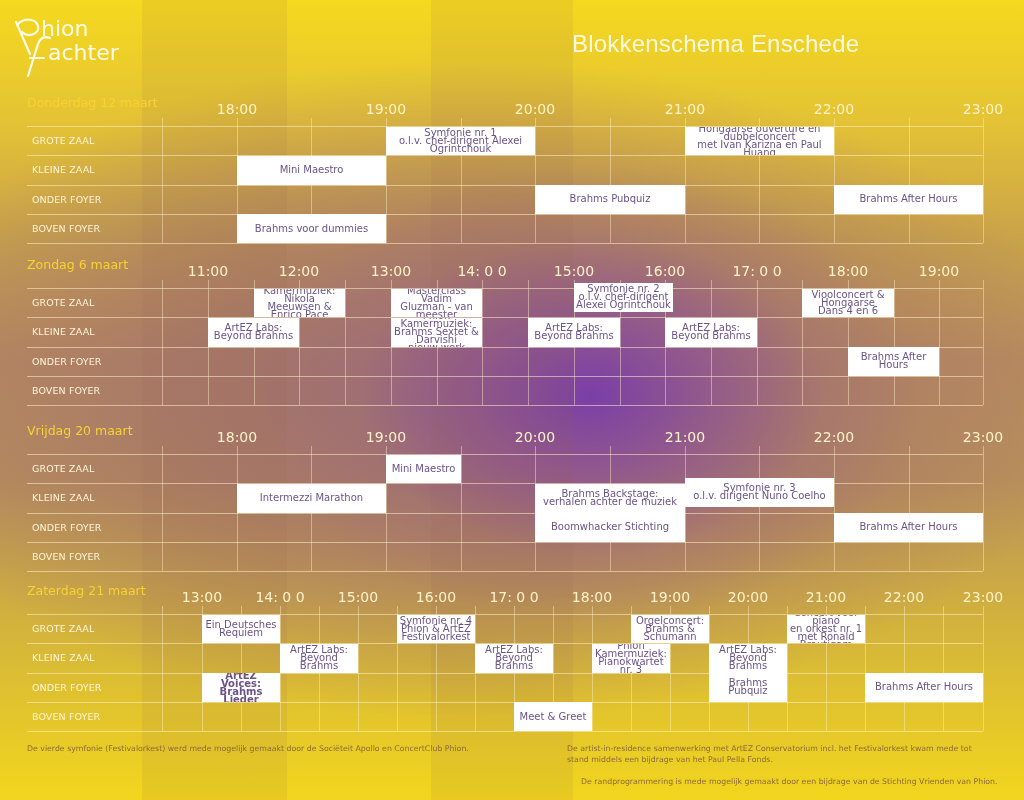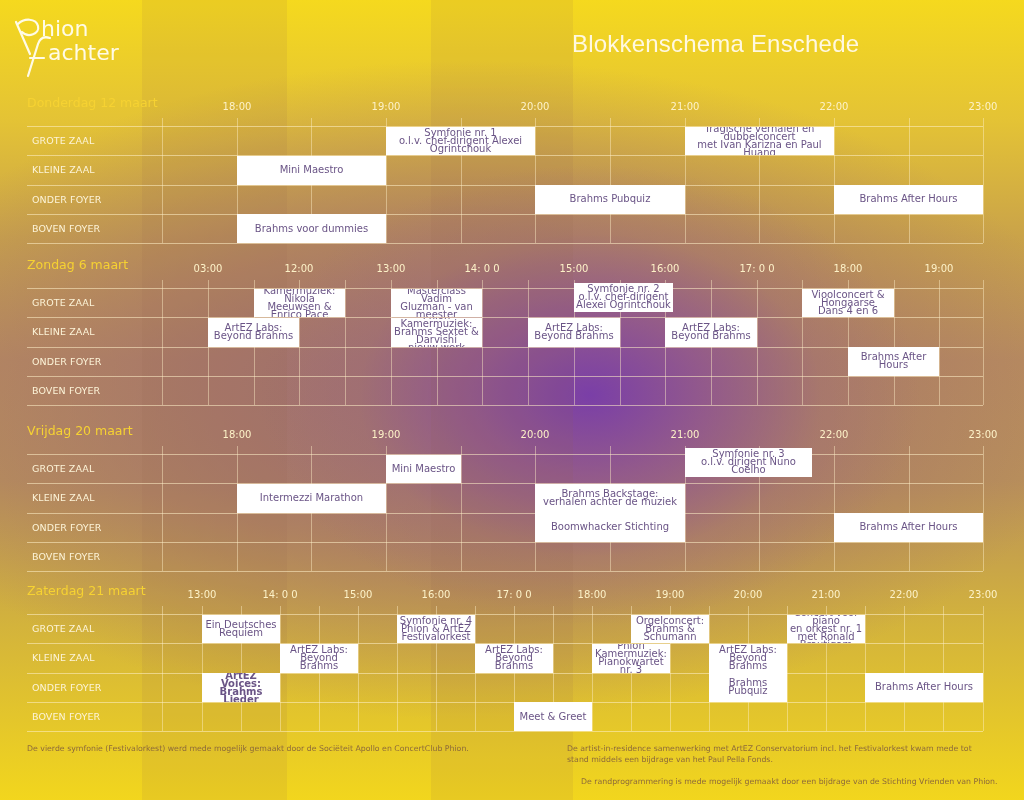--- a/index.html
+++ b/index.html
@@ -19,21 +19,21 @@
   .logo { position:absolute; left:14px; top:14px; width:130px; height:70px; }
   .title {
     position:absolute; left:572px; top:30px; font-size:24px; color:#fff8e0;
     font-family:"Liberation Sans", sans-serif; letter-spacing:0.2px;
   }
   .day-label {
     position:absolute; left:27px; font-size:12.5px; color:#f6d232;
     font-family:"DejaVu Sans", sans-serif;
   }
   .time-label {
-    position:absolute; font-size:10px; color:#fdf2c8;
+    position:absolute; font-size:14px; color:#fdf2c8;
     transform:translateX(-50%); white-space:nowrap;
   }
   .hline { position:absolute; height:1px; background:rgba(255,240,200,0.55); }
   .vline { position:absolute; width:1px; background:rgba(255,240,200,0.45); }
   .room {
     position:absolute; left:32px; font-size:9.5px; color:#fdf4d8;
     height:29px; line-height:29px; letter-spacing:0.1px;
   }
   .event {
     position:absolute; background:#ffffff; color:#6a5486;
@@ -89,28 +89,28 @@
     <div class="vline" style="left: 759px; top: 118px; height: 125.2px;"></div>
     <div class="vline" style="left: 834px; top: 118px; height: 125.2px;"></div>
     <div class="vline" style="left: 909px; top: 118px; height: 125.2px;"></div>
     <div class="vline" style="left: 983px; top: 118px; height: 125.2px;"></div>
     <div class="room" style="top: 126px;">GROTE ZAAL</div>
     <div class="room" style="top: 155.3px;">KLEINE ZAAL</div>
     <div class="room" style="top: 184.6px;">ONDER FOYER</div>
     <div class="room" style="top: 213.9px;">BOVEN FOYER</div>
     <div class="event" style="left: 386px; width: 149px; top: 126.5px; height: 28.8px;">Symfonie nr. 1
 o.l.v. chef-dirigent Alexei Ogrintchouk</div>
-    <div class="event" style="left: 685px; width: 149px; top: 126.5px; height: 28.8px;">Tragische verhalen en dubbelconcert
+    <div class="event" style="left: 685px; width: 149px; top: 126.5px; height: 28.8px;">Hongaarse ouverture en dubbelconcert
 met Ivan Karizna en Paul Huang</div>
     <div class="event" style="left: 237px; width: 149px; top: 155.8px; height: 28.8px;">Mini Maestro</div>
     <div class="event" style="left: 535px; width: 150px; top: 185.1px; height: 28.8px;">Brahms Pubquiz</div>
     <div class="event" style="left: 834px; width: 149px; top: 185.1px; height: 28.8px;">Brahms After Hours</div>
     <div class="event" style="left: 237px; width: 149px; top: 214.4px; height: 28.8px;">Brahms voor dummies</div>
     <div class="day-label" style="top: 257px;">Zondag 6 maart</div>
-    <div class="time-label" style="left: 208px; top: 263px;">03:00</div>
+    <div class="time-label" style="left: 208px; top: 263px;">11:00</div>
     <div class="time-label" style="left: 299px; top: 263px;">12:00</div>
     <div class="time-label" style="left: 391px; top: 263px;">13:00</div>
     <div class="time-label" style="left: 482px; top: 263px;">14: 0 0</div>
     <div class="time-label" style="left: 574px; top: 263px;">15:00</div>
     <div class="time-label" style="left: 665px; top: 263px;">16:00</div>
     <div class="time-label" style="left: 757px; top: 263px;">17: 0 0</div>
     <div class="time-label" style="left: 848px; top: 263px;">18:00</div>
     <div class="time-label" style="left: 939px; top: 263px;">19:00</div>
     <div class="hline" style="left: 27px; width: 956px; top: 288px;"></div>
     <div class="hline" style="left: 27px; width: 956px; top: 317.3px;"></div>
@@ -182,21 +182,21 @@
     <div class="vline" style="left: 685px; top: 446px; height: 125.2px;"></div>
     <div class="vline" style="left: 759px; top: 446px; height: 125.2px;"></div>
     <div class="vline" style="left: 834px; top: 446px; height: 125.2px;"></div>
     <div class="vline" style="left: 909px; top: 446px; height: 125.2px;"></div>
     <div class="vline" style="left: 983px; top: 446px; height: 125.2px;"></div>
     <div class="room" style="top: 454px;">GROTE ZAAL</div>
     <div class="room" style="top: 483.3px;">KLEINE ZAAL</div>
     <div class="room" style="top: 512.6px;">ONDER FOYER</div>
     <div class="room" style="top: 541.9px;">BOVEN FOYER</div>
     <div class="event" style="left: 386px; width: 75px; top: 454.5px; height: 28.8px;">Mini Maestro</div>
-    <div class="event" style="left: 685px; width: 127px; top: 448px; height: 28.8px;">Symfonie nr. 3
+    <div class="event" style="left: 685px; width: 149px; top: 478px; height: 28.8px;">Symfonie nr. 3
 o.l.v. dirigent Nuno Coelho</div>
     <div class="event" style="left: 237px; width: 149px; top: 483.8px; height: 28.8px;">Intermezzi Marathon</div>
     <div class="event" style="left: 535px; width: 150px; top: 483.8px; height: 28.8px;">Brahms Backstage:
 verhalen achter de muziek</div>
     <div class="event" style="left: 535px; width: 150px; top: 513.1px; height: 28.8px;">Boomwhacker Stichting</div>
     <div class="event" style="left: 834px; width: 149px; top: 513.1px; height: 28.8px;">Brahms After Hours</div>
     <div class="day-label" style="top: 583px;">Zaterdag 21 maart</div>
     <div class="time-label" style="left: 202px; top: 589px;">13:00</div>
     <div class="time-label" style="left: 280px; top: 589px;">14: 0 0</div>
     <div class="time-label" style="left: 358px; top: 589px;">15:00</div>

